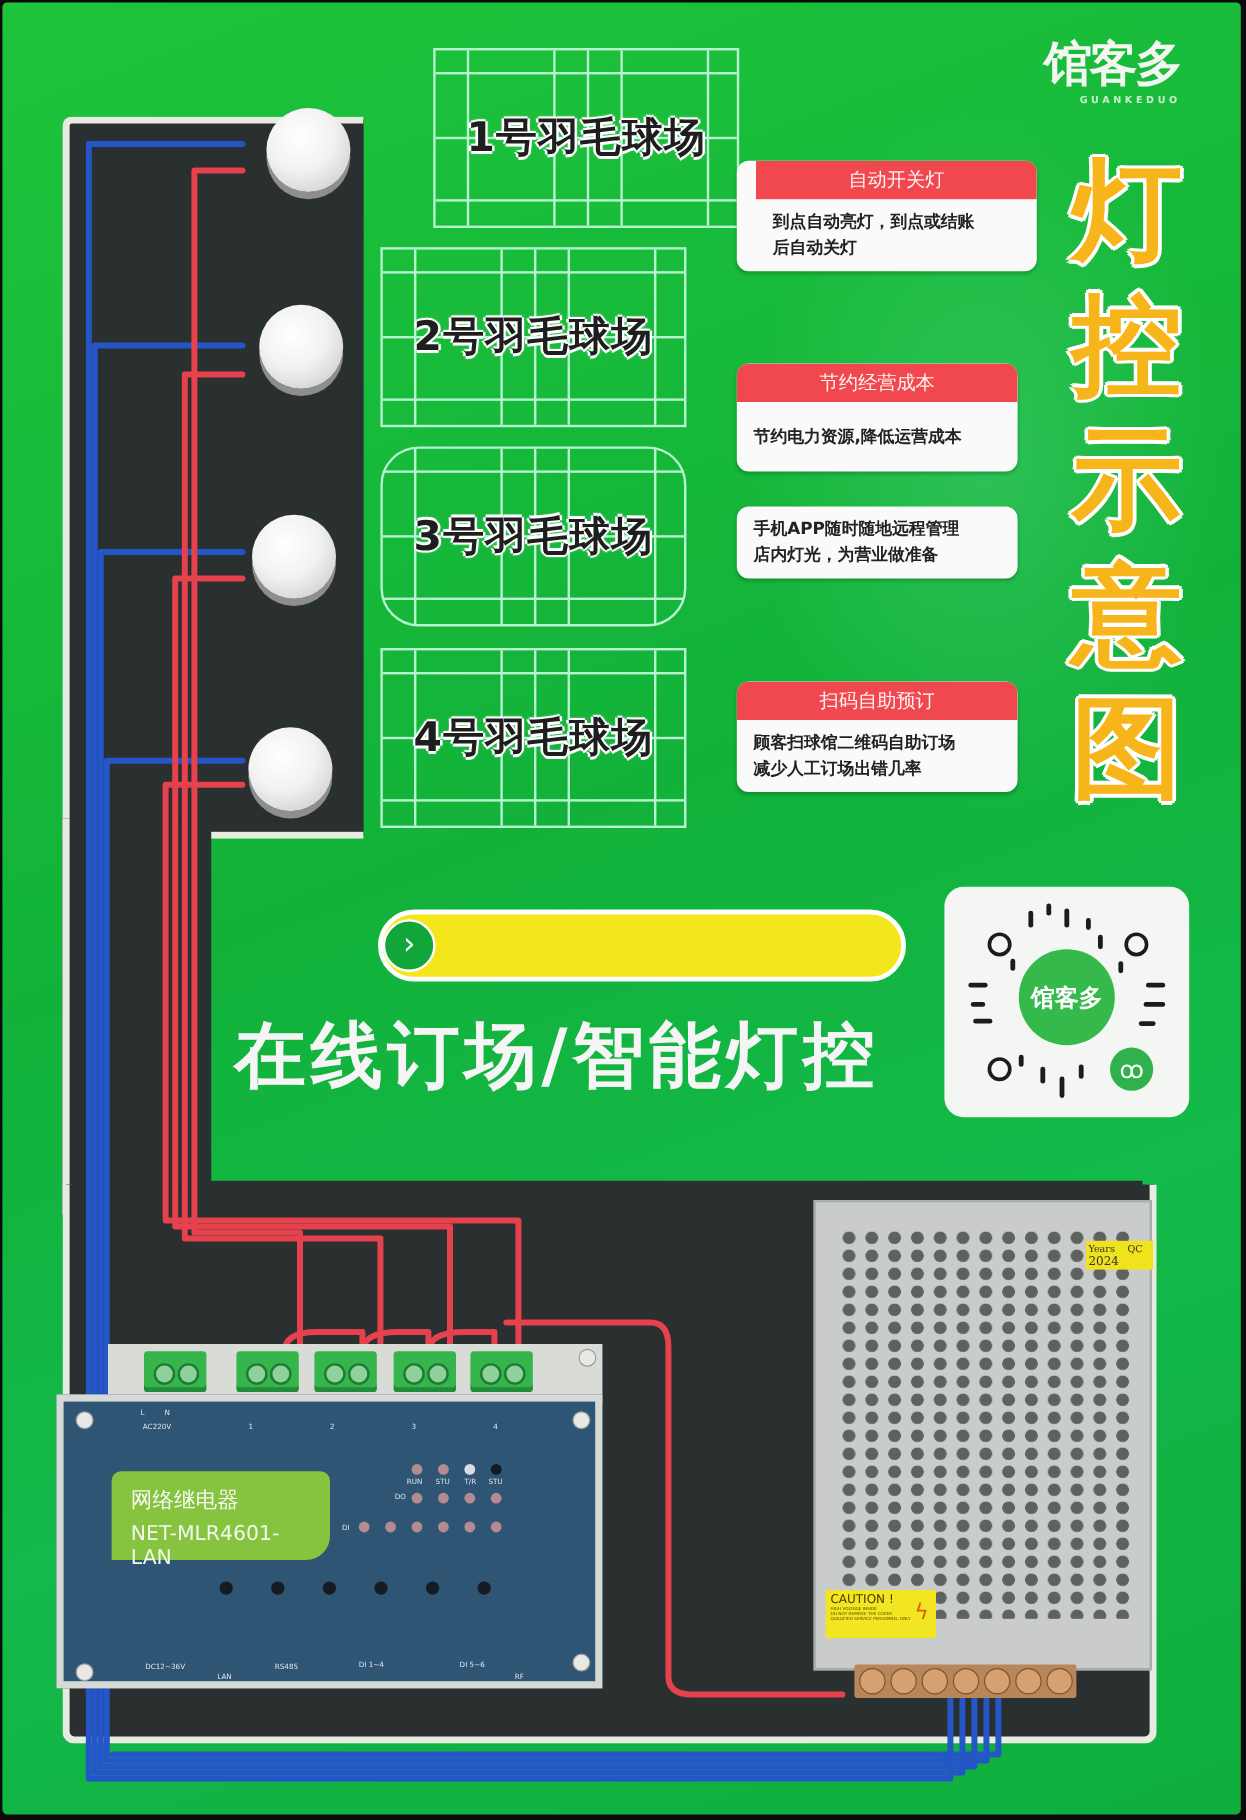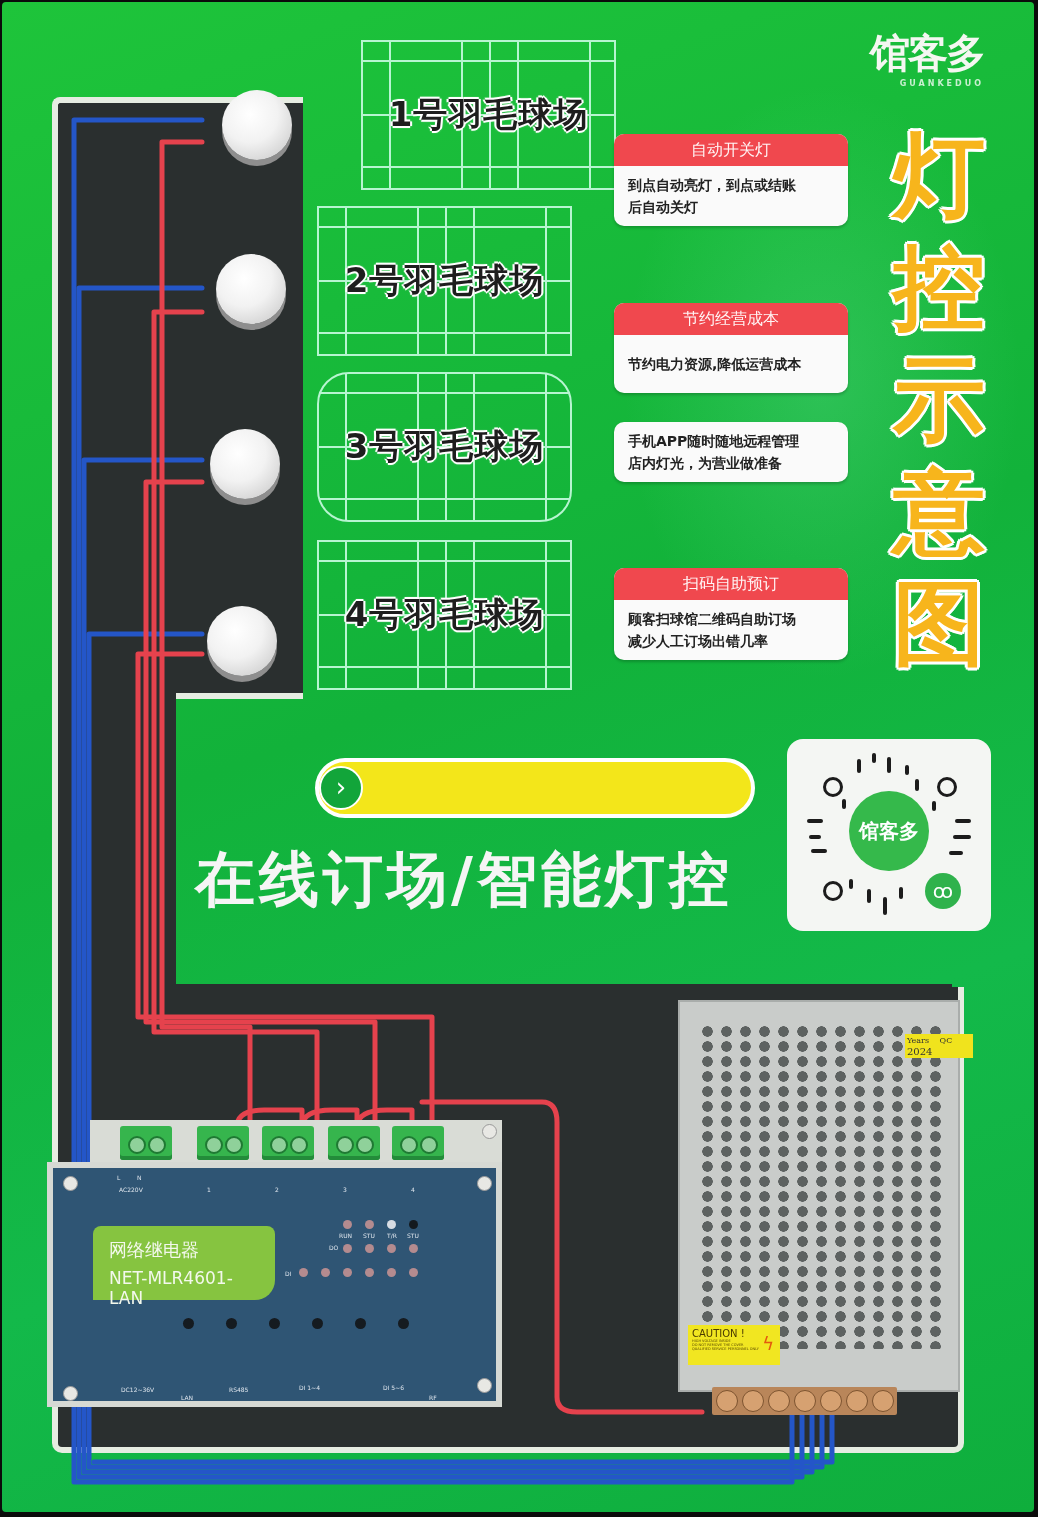--- a/index.html
+++ b/index.html
@@ -51,21 +51,21 @@
   .greenlabel{position:absolute;left:40px;top:58px;width:182px;height:74px;background:#86c440;border-radius:8px 8px 20px 0;color:#f3f8ec;padding:12px 16px;box-sizing:border-box;}
   .greenlabel .cn{font-size:18px;}
   .greenlabel .model{font-size:17px;margin-top:6px;letter-spacing:0;}
   .led{position:absolute;width:9px;height:9px;border-radius:50%;background:#b48b8f;}
   .lbl{position:absolute;font-size:6px;color:#dfe6ee;}
   .hole{position:absolute;width:11px;height:11px;border-radius:50%;background:#151b20;}
   .screw{position:absolute;width:13px;height:13px;border-radius:50%;background:#e8e8e4;border:1px solid #999;}
   
   .psu{position:absolute;left:676px;top:998px;width:282px;height:392px;background:#c9ccca;border:2px solid #a9adab;box-sizing:border-box;}
   .psu .mesh{position:absolute;left:18px;top:22px;width:250px;height:325px;background-image:radial-gradient(circle,#4a4f4e 0 5px,transparent 5.5px);background-size:19px 15px;opacity:.85;}
-  .qc{position:absolute;left:225px;top:32px;width:68px;height:24px;background:#f0e31d;font-size:8px;color:#333;line-height:11px;padding:1px 2px;box-sizing:border-box;font-family:"DejaVu Serif",serif;}
+  .qc{position:absolute;left:225px;top:32px;width:56px;height:24px;background:#f0e31d;font-size:8px;color:#333;line-height:11px;padding:1px 2px;box-sizing:border-box;font-family:"DejaVu Serif",serif;}
   .caution{position:absolute;left:8px;top:323px;width:92px;height:40px;background:#f1e621;padding:3px 4px;box-sizing:border-box;}
   .caution .t{font-size:10px;color:#4a3a00;}
   .caution .s{font-size:3.5px;color:#5a4a00;line-height:4px;}
   .caution .bolt{position:absolute;right:6px;top:8px;color:#e35a0e;font-size:18px;}
   .tstrip{position:absolute;left:710px;top:1385px;width:185px;height:28px;background:#b9865a;border-radius:2px;}
   .tstrip i{position:absolute;top:3px;width:20px;height:20px;border-radius:50%;background:#d6a171;border:1px solid #7d5430;}
 </style>
 </head>
 <body>
 
@@ -149,21 +149,21 @@
       <div class="h" style="top:72px"></div>
       <div class="h" style="top:124px"></div>
     <div class="court-label">4号羽毛球场</div>
   </div>
 
   <div class="logo">
     <span>馆客多</span>
     <small>GUANKEDUO</small>
   </div>
 
-  <div class="card" style="top:132px;">
+  <div class="card" style="top:132px;padding-left:16px;">
     <div class="head">自动开关灯</div>
     <div class="body">
       <div>到点自动亮灯，到点或结账</div>
       <div>后自动关灯</div>
     </div>
   </div>
   <div class="card" style="top:277px;margin-top:24px;">
     <div class="head">节约经营成本</div>
     <div class="body" style="padding:18px 14px;">
       <div>节约电力资源,降低运营成本</div>

